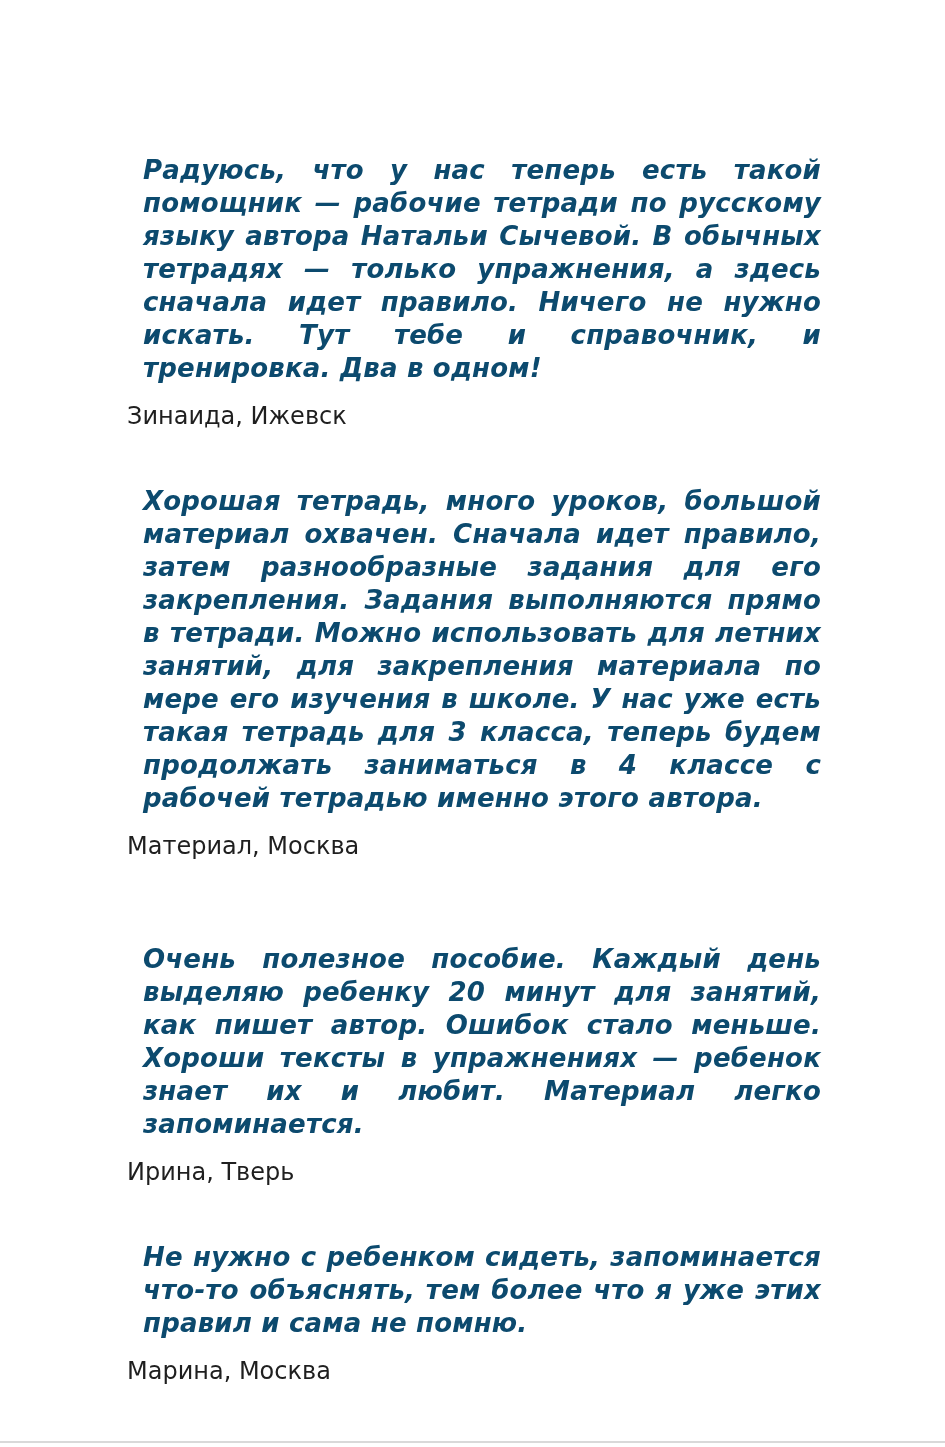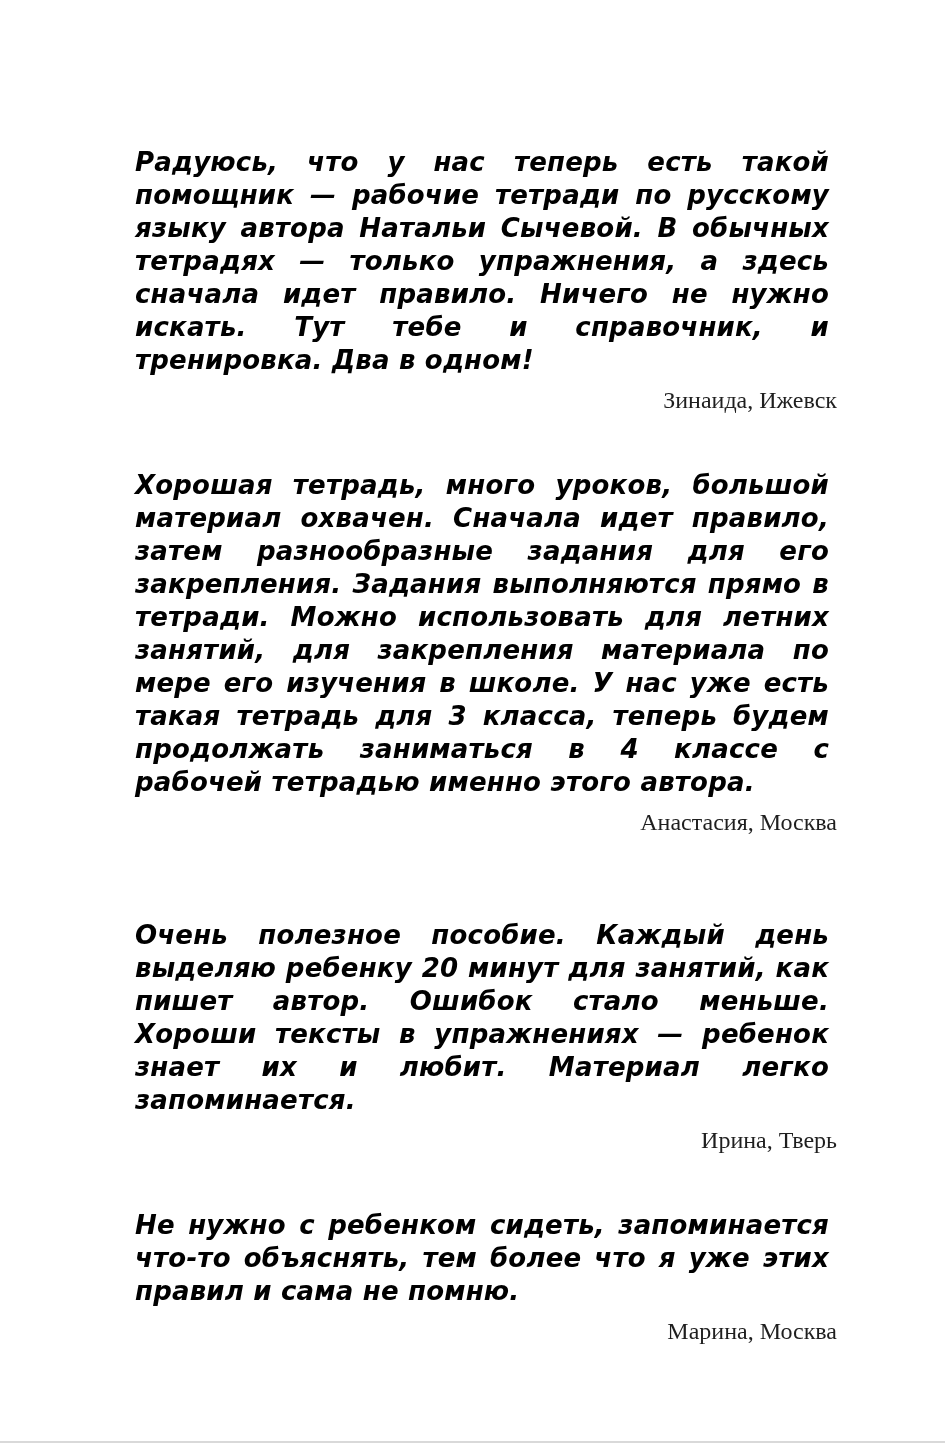--- a/index.html
+++ b/index.html
@@ -18,41 +18,40 @@
     font-family: "DejaVu Sans", "Liberation Sans", sans-serif;
     color: #1a1a1a;
   }
   .review {
     margin: 0 0 54px 0;
   }
   .review.gap-large {
     margin-bottom: 82px;
   }
   .review-paragraph {
-    margin: 8px;
+    margin: 16px;
     font-style: italic;
     font-weight: bold;
     font-size: 26px;
     line-height: 1.27;
     text-align: justify;
     letter-spacing: 0.2px;
-    color: #000000;
+    color: #0c4a6e;
   }
   .review-paragraph + .review-paragraph {
     margin-top: 2px;
   }
   .attribution {
     margin: 8px 0 0 0;
     font-style: normal;
     font-weight: normal;
     font-size: 24px;
     line-height: 1.25;
-    text-align: right;
+    text-align: left;
     color: #1f1f1f;
-    font-family: Liberation Serif, serif;
   }
   .page-bottom-edge {
     position: absolute;
     left: 0;
     bottom: 4px;
     width: 100%;
     height: 2px;
     background: #d9d9d9;
   }
 </style>
@@ -61,21 +60,21 @@
 
 <div class="page">
 
   <div class="review">
     <p class="review-paragraph">Радуюсь, что у нас теперь есть такой помощник — рабочие тетради по русскому языку автора Натальи Сычевой. В обычных тетрадях — только упражнения, а здесь сначала идет правило. Ничего не нужно искать. Тут тебе и справочник, и тренировка. Два в одном!</p>
     <p class="attribution">Зинаида, Ижевск</p>
   </div>
 
   <div class="review gap-large">
     <p class="review-paragraph">Хорошая тетрадь, много уроков, большой материал охвачен. Сначала идет правило, затем разнообразные задания для его закрепления. Задания выполняются прямо в тетради. Можно использовать для летних занятий, для закрепления материала по мере его изучения в школе. У нас уже есть такая тетрадь для 3 класса, теперь будем продолжать заниматься в 4 классе с рабочей тетрадью именно этого автора.</p>
-    <p class="attribution">Анастасия, Москва</p>
+    <p class="attribution">Материал, Москва</p>
   </div>
 
   <div class="review">
     <p class="review-paragraph">Очень полезное пособие. Каждый день выделяю ребенку 20 минут для занятий, как пишет автор. Ошибок стало меньше. Хороши тексты в упражнениях — ребенок знает их и любит. Материал легко запоминается.</p>
     <p class="attribution">Ирина, Тверь</p>
   </div>
 
   <div class="review">
     <p class="review-paragraph">Не нужно с ребенком сидеть, запоминается что-то объяснять, тем более что я уже этих правил и сама не помню.</p>
     <p class="attribution">Марина, Москва</p>

